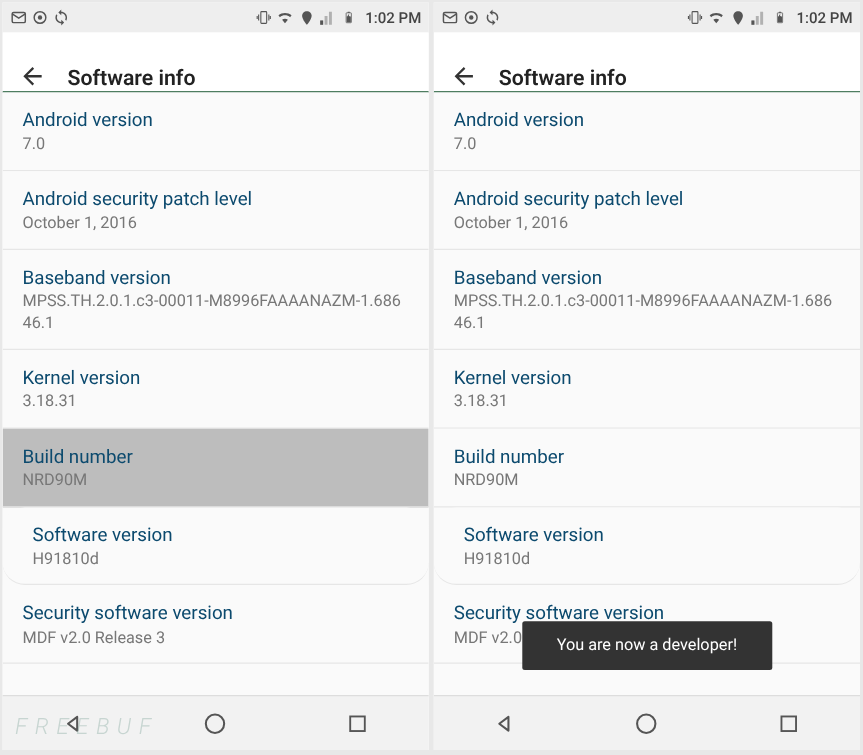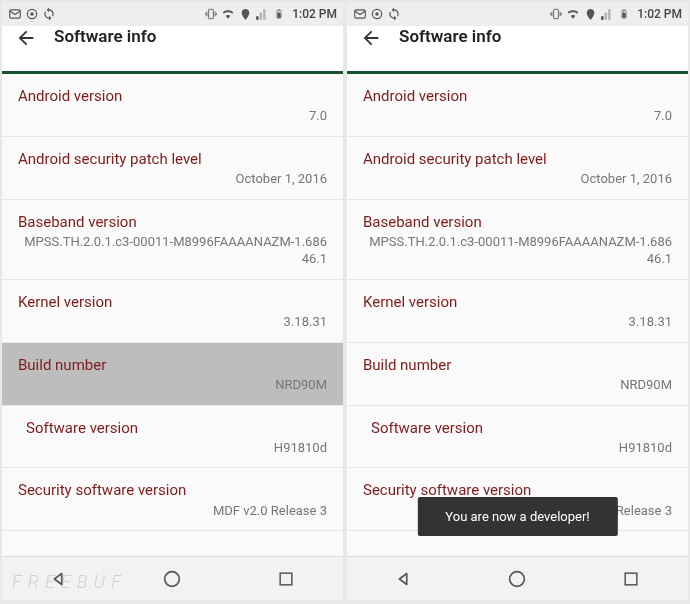--- a/index.html
+++ b/index.html
@@ -29,36 +29,36 @@
       color: #555;
     }
     .status-left { display: flex; gap: 3px; align-items: center; }
     .status-right { margin-left: auto; display: flex; gap: 3px; align-items: center; }
     .status-icon { width: 14px; height: 14px; display: inline-flex; align-items: center; justify-content: center; }
     .status-time { font-size: 12px; font-weight: 500; color: #444; margin-left: 3px; }
     .app-bar {
       height: 48px;
       background: #fff;
       display: flex;
-      align-items: flex-start;
+      align-items: flex-end;
       padding: 0 12px;
-      border-bottom: 3px solid #14532d;
+      border-bottom: 1px solid #14532d;
     }
     .back-btn { width: 24px; height: 24px; margin-right: 16px; display: flex; align-items: center; justify-content: center; }
     .app-title { font-size: 17px; font-weight: 600; color: #222; }
     .content { flex: 1; overflow: hidden; background: #fafafa; }
     .list-item {
       padding: 12px 16px 11px;
       border-bottom: 1px solid #e6e6e6;
       background: #fafafa;
     }
     .list-item.pressed { background: #bdbdbd; }
-    .list-item.indented { padding-left: 24px; }
-    .item-title { font-size: 15px; color: #7f1d1d; line-height: 1.35; }
-    .item-value { font-size: 13px; color: #777; line-height: 1.35; margin-top: 1px; word-break: break-all; text-align: right; }
+    .list-item.indented { padding-left: 24px; border-radius: 18px; }
+    .item-title { font-size: 15px; color: #0c4a6e; line-height: 1.35; }
+    .item-value { font-size: 13px; color: #777; line-height: 1.35; margin-top: 1px; word-break: break-all; }
     .nav-bar {
       height: 44px;
       background: #f2f2f2;
       display: flex;
       align-items: center;
       justify-content: space-around;
       border-top: 1px solid #ddd;
     }
     .nav-btn { width: 26px; height: 26px; display: flex; align-items: center; justify-content: center; }
     .toast {

